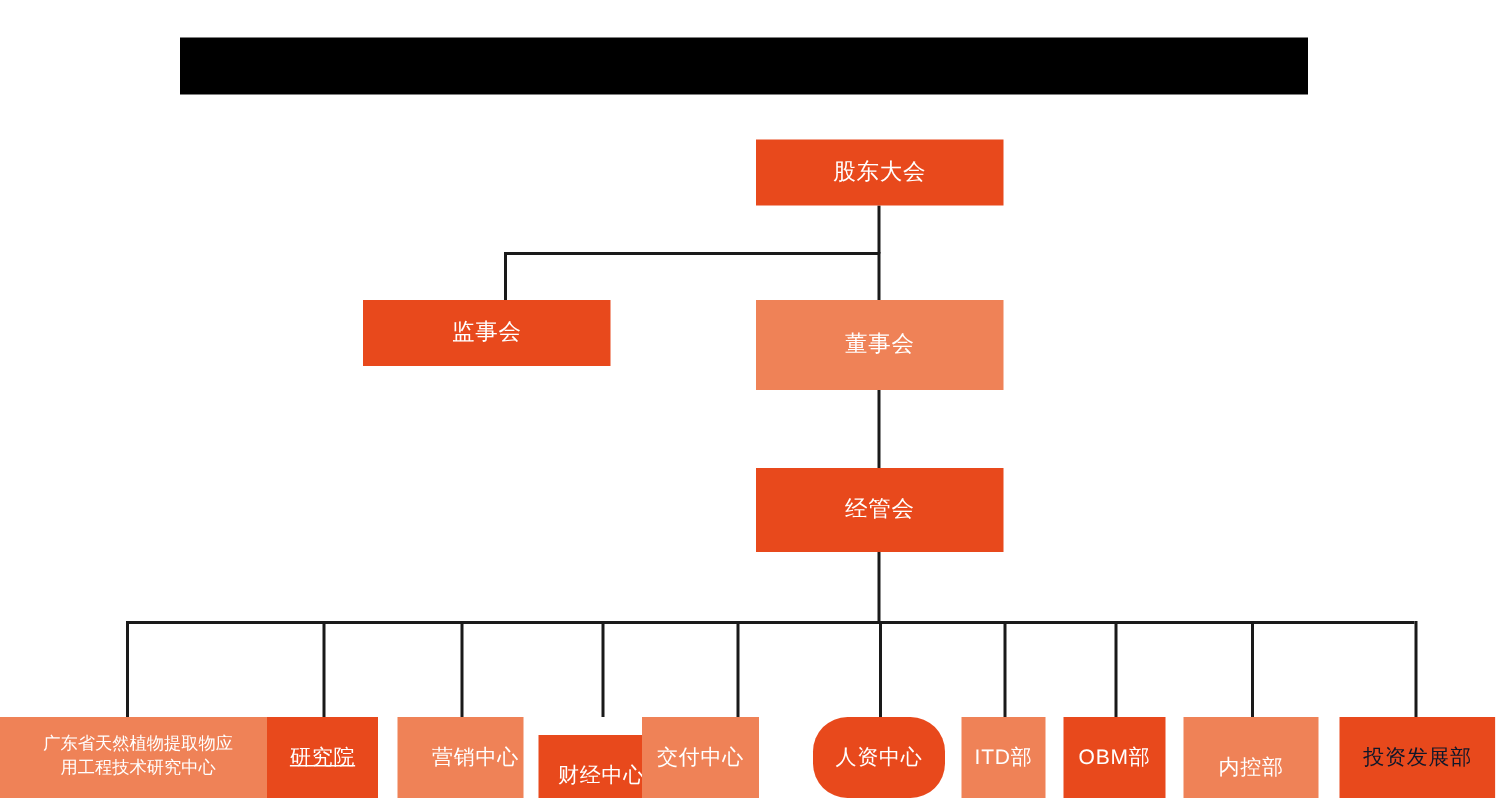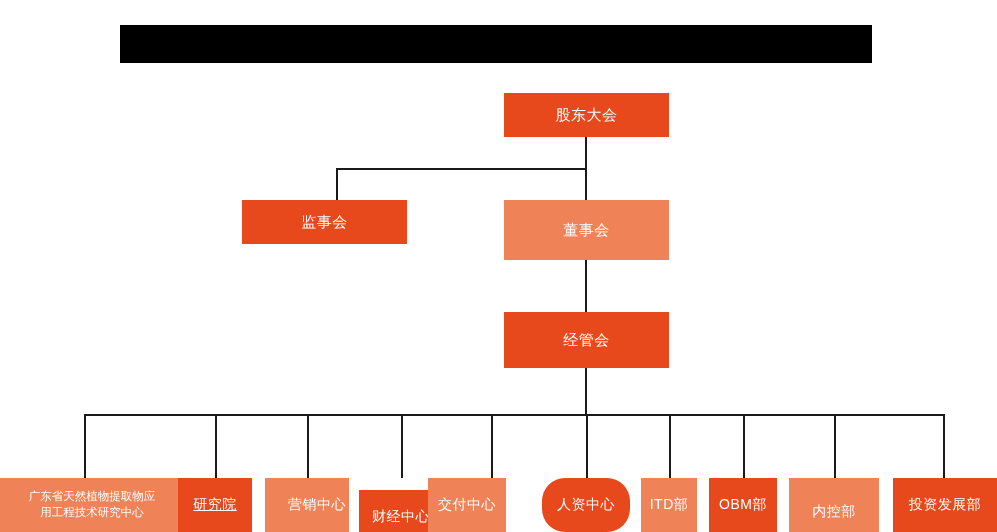--- a/index.html
+++ b/index.html
@@ -82,16 +82,16 @@
       <div class="node light leaf small" style="left: 0px; top: 478px; width: 184px; height: 54px; background: rgb(239, 130, 87); color: rgb(255, 255, 255);">广东省天然植物提取物应
 用工程技术研究中心</div>
       <div class="node dark leaf" style="left: 178px; top: 478px; width: 74px; height: 54px; background: rgb(232, 73, 28); color: rgb(255, 255, 255); text-decoration: underline;">研究院</div>
       <div class="node light leaf" style="left: 265px; top: 478px; width: 84px; height: 54px; background: rgb(239, 130, 87); color: rgb(255, 255, 255); padding-left: 20px;">营销中心</div>
       <div class="node dark leaf" style="left: 359px; top: 478px; width: 84px; height: 54px; background: rgb(232, 73, 28); color: rgb(255, 255, 255); margin-top: 12px;">财经中心</div>
       <div class="node light leaf" style="left: 428px; top: 478px; width: 78px; height: 54px; background: rgb(239, 130, 87); color: rgb(255, 255, 255);">交付中心</div>
       <div class="node dark leaf" style="left: 542px; top: 478px; width: 88px; height: 54px; background: rgb(232, 73, 28); color: rgb(255, 255, 255); border-radius: 23px;">人资中心</div>
       <div class="node light leaf" style="left: 641px; top: 478px; width: 56px; height: 54px; background: rgb(239, 130, 87); color: rgb(255, 255, 255);">ITD部</div>
       <div class="node dark leaf" style="left: 709px; top: 478px; width: 68px; height: 54px; background: rgb(232, 73, 28); color: rgb(255, 255, 255);">OBM部</div>
       <div class="node light leaf" style="left: 789px; top: 478px; width: 90px; height: 67px; background: rgb(239, 130, 87); color: rgb(255, 255, 255);">内控部</div>
-      <div class="node dark leaf" style="left: 893px; top: 478px; width: 104px; height: 54px; background: rgb(232, 73, 28); color: #ffffff;">投资发展部</div>
+      <div class="node dark leaf" style="left: 893px; top: 478px; width: 104px; height: 54px; background: rgb(232, 73, 28); color: #0f172a;">投资发展部</div>
     </div>
 
 </div>
 
 </body></html>

